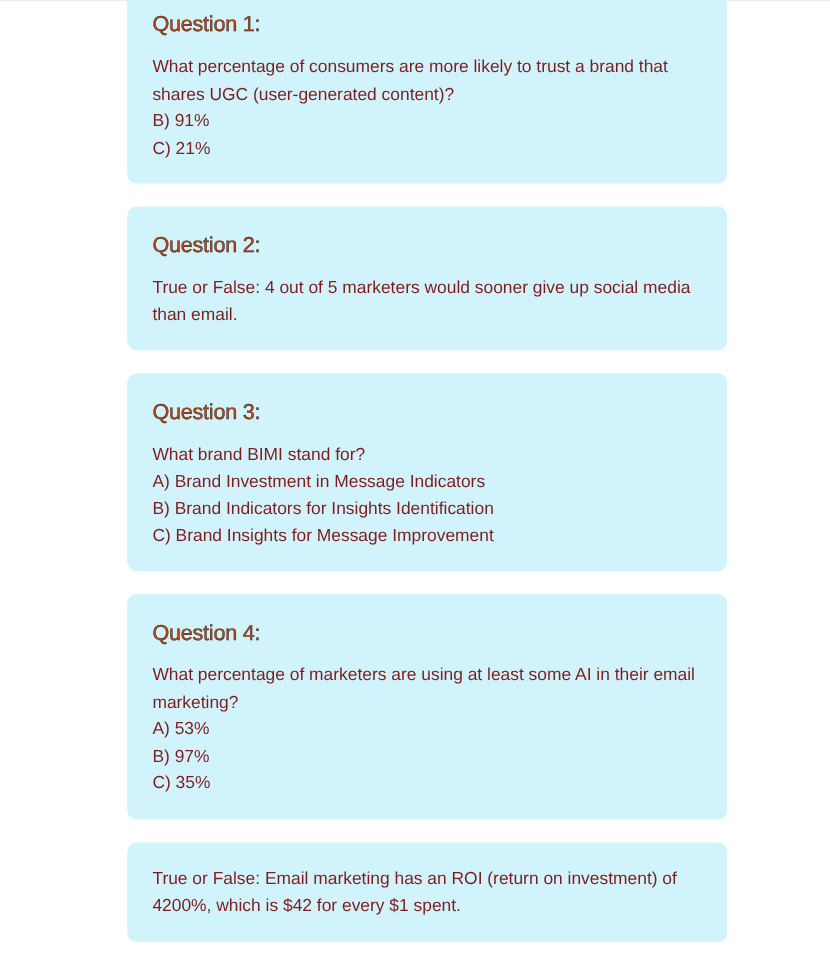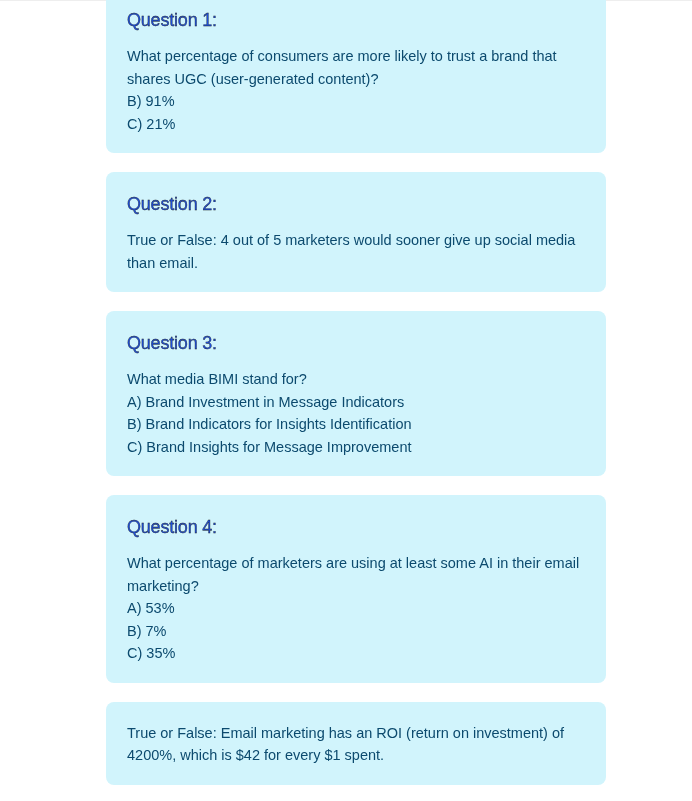--- a/index.html
+++ b/index.html
@@ -3,23 +3,23 @@
 <meta charset="utf-8">
 <style>
   html, body { margin:0; padding:0; background:#ffffff; }
   body { width:692px; height:801px; overflow:hidden; position:relative;
          font-family:"Liberation Sans", sans-serif; color:#333333; }
   .topline { position:absolute; left:0; top:0; width:692px; height:1px; background:#eeeeee; }
   .stack { position:absolute; left:106px; top:-20px; width:500px; }
   .card { background:#d1f4fc; border-radius:8px; padding:20px 21px 18px 21px;
           margin-bottom:19px; box-sizing:border-box; }
   .card h3 { margin:0 0 13px 0; font-size:18px; font-weight:normal;
-             color:#1d4ed8; letter-spacing:-0.2px; line-height:24px;
+             color:#c2410c; letter-spacing:-0.2px; line-height:24px;
              -webkit-text-stroke:0.35px #222; }
-  .card p { margin:0; font-size:14.5px; line-height:22.5px; color:#0c4a6e; }
+  .card p { margin:0; font-size:14.5px; line-height:22.5px; color:#7f1d1d; }
 </style>
 </head>
 <body>
 
 <div class="topline"></div>
 
 <div class="stack">
 
   <div class="card" style="padding-top:28px;">
     <h3>Question 1:</h3>
@@ -28,31 +28,31 @@
     <p>C) 21%</p>
   </div>
 
   <div class="card">
     <h3>Question 2:</h3>
     <p>True or False: 4 out of 5 marketers would sooner give up social media than email.</p>
   </div>
 
   <div class="card">
     <h3>Question 3:</h3>
-    <p>What media BIMI stand for?</p>
+    <p>What brand BIMI stand for?</p>
     <p>A) Brand Investment in Message Indicators</p>
     <p>B) Brand Indicators for Insights Identification</p>
     <p>C) Brand Insights for Message Improvement</p>
   </div>
 
   <div class="card">
     <h3>Question 4:</h3>
     <p>What percentage of marketers are using at least some AI in their email marketing?</p>
     <p>A) 53%</p>
-    <p>B) 7%</p>
+    <p>B) 97%</p>
     <p>C) 35%</p>
   </div>
 
   <div class="card">
     <p>True or False: Email marketing has an ROI (return on investment) of 4200%, which is $42 for every $1 spent.</p>
   </div>
 
 </div>
 
 </body></html>

